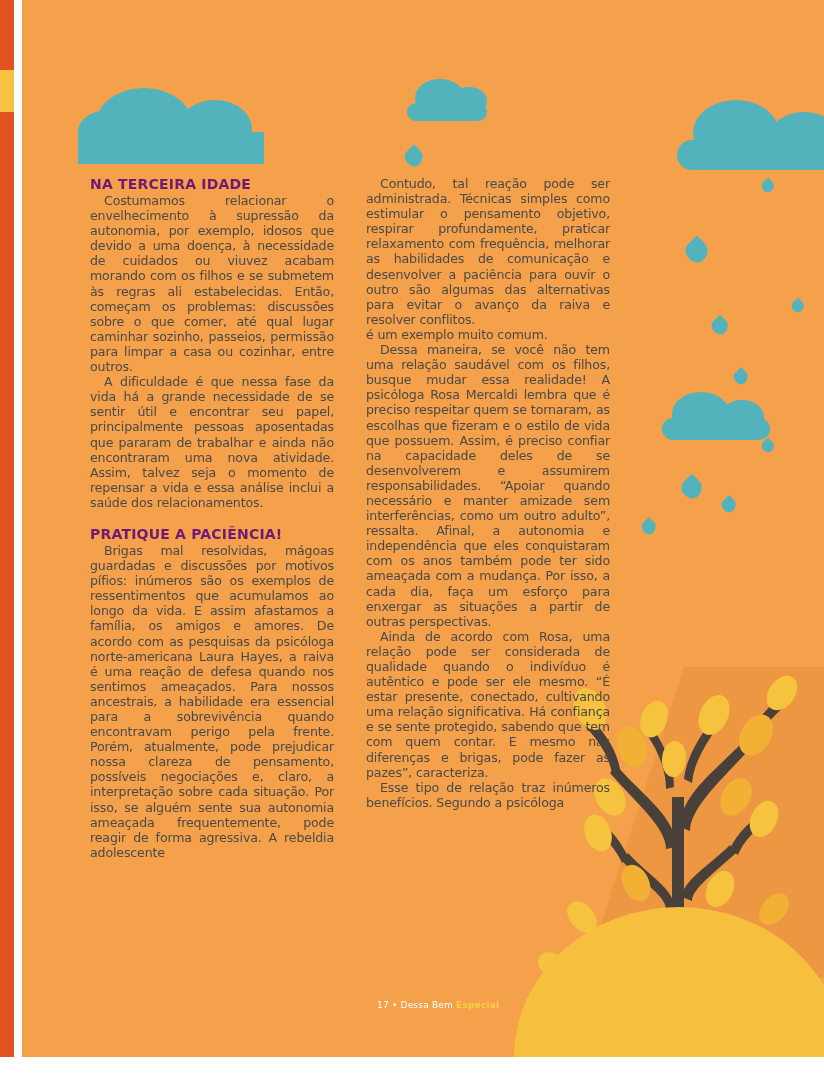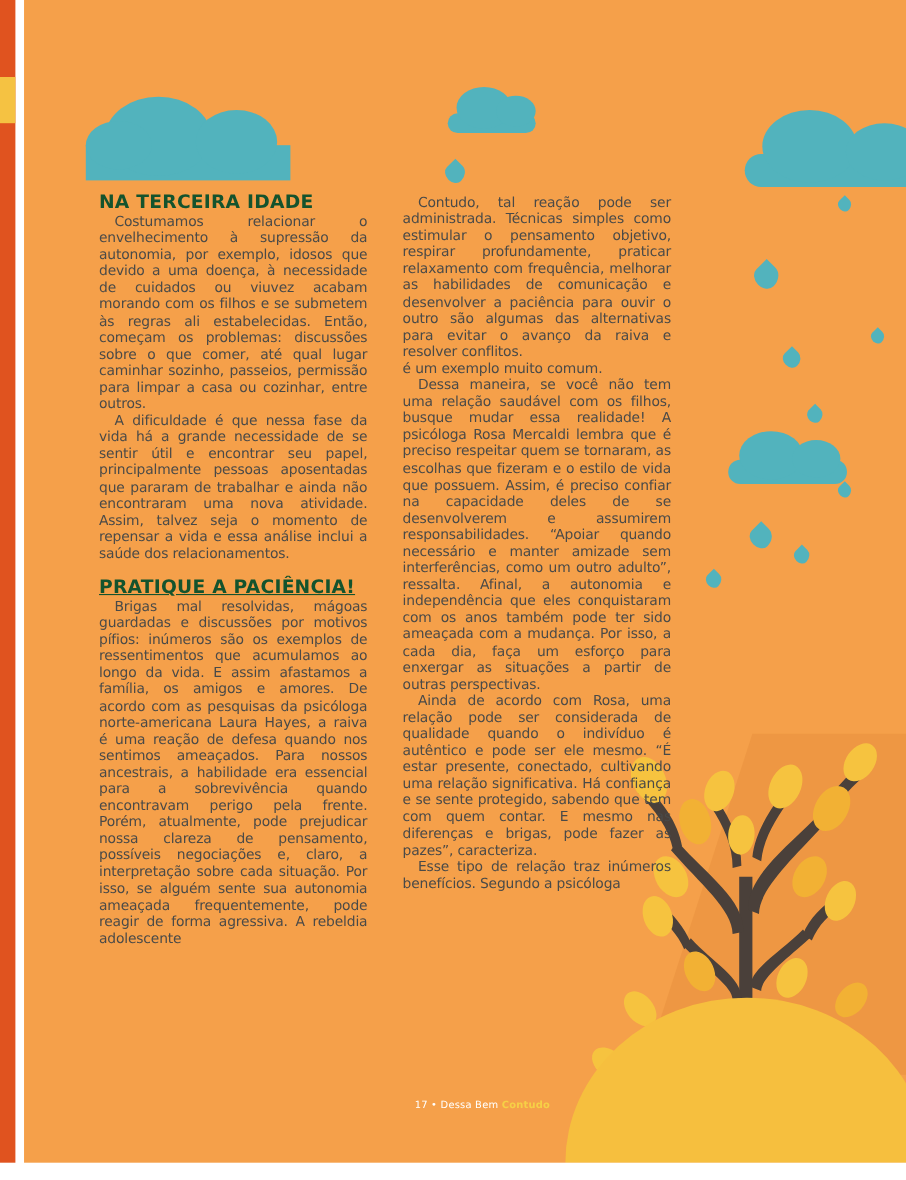--- a/index.html
+++ b/index.html
@@ -132,29 +132,29 @@
     color: #4a4a48;
     font-size: 12.6px;
     line-height: 15.1px;
     text-align: justify;
     font-family: "DejaVu Sans", sans-serif;
     letter-spacing: -0.15px;
   }
   #col-left { left: 20px; }
   #col-right { left: 296px; }
   .heading {
-    color: #14532d;
+    color: #701a75;
     font-weight: bold;
-    font-size: 17px;
+    font-size: 14px;
     line-height: 16px;
     letter-spacing: 0.2px;
     text-align: left;
     margin: 0 0 1px 0;
   }
-  .heading.spaced { margin-top: 16px; text-decoration: underline; }
+  .heading.spaced { margin-top: 16px; }
   p.body {
     margin: 0;
     text-indent: 14px;
   }
   .folio {
     position: absolute;
     left: 355px;
     top: 1000px;
     font-size: 9px;
     color: #ffffff;
@@ -252,20 +252,20 @@
         <p class="body" style="text-indent:0">é um exemplo muito comum.</p>
         <p class="body">Dessa maneira, se você não tem uma relação saudável com os filhos, busque mudar essa realidade! A psicóloga Rosa Mercaldi lembra que é preciso respeitar quem se tornaram, as escolhas que fizeram e o estilo de vida que possuem. Assim, é preciso confiar na capacidade deles de se desenvolverem e assumirem responsabilidades. “Apoiar quando necessário e manter amizade sem interferências, como um outro adulto”, ressalta. Afinal, a autonomia e independência que eles conquistaram com os anos também pode ter sido ameaçada com a mudança. Por isso, a cada dia, faça um esforço para enxergar as situações a partir de outras perspectivas.</p>
         <p class="body">Ainda de acordo com Rosa, uma relação pode ser considerada de qualidade quando o indivíduo é autêntico e pode ser ele mesmo. “É estar presente, conectado, cultivando uma relação significativa. Há confiança e se sente protegido, sabendo que tem com quem contar. E mesmo nas diferenças e brigas, pode fazer as pazes”, caracteriza.</p>
         <p class="body">Esse tipo de relação traz inúmeros benefícios. Segundo a psicóloga</p>
       </div>
     </div>
 
     <div class="folio">
       <span>17</span>
       <span>•</span>
-      <span>Dessa Bem </span><b>Contudo</b>
+      <span>Dessa Bem </span><b>Especial</b>
     </div>
 
   </div>
 
   <div class="bottom-edge"></div>
   <div class="right-edge"></div>
 </div>
 
 </body></html>

